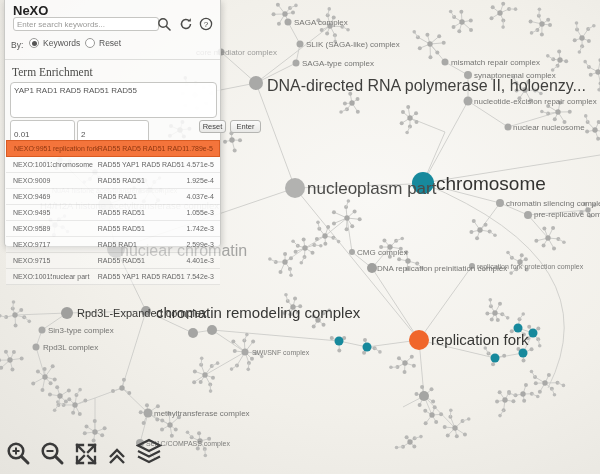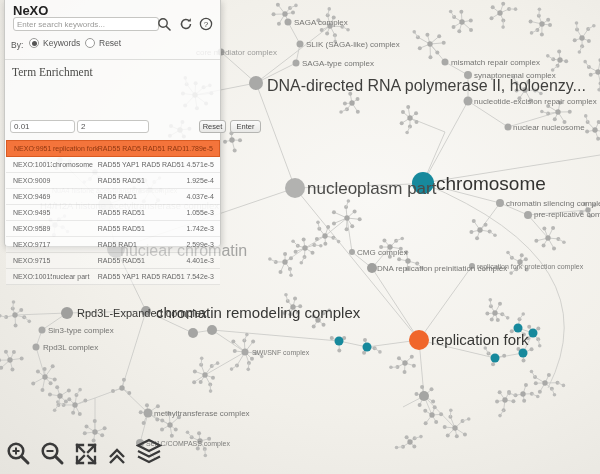--- a/index.html
+++ b/index.html
@@ -25,21 +25,21 @@
     margin-right:4px;background:#fff;position:relative;}
   .radio.sel .rdot::after{content:"";position:absolute;left:1.5px;top:1.5px;width:5px;height:5px;
     border-radius:50%;background:#555;}
   .divider{position:absolute;left:0;top:59px;width:100%;border-top:1px solid #dddddb;}
   .te-head{position:absolute;left:7px;top:66px;font-size:11.5px;color:#4a4a48;font-family:Liberation Serif, serif;}
   .query-area{position:absolute;left:5px;top:82px;width:199px;height:28px;border:1px solid #c6c6c3;
     border-radius:4px;font-size:8px;color:#555;padding:3px;resize:none;
     background:rgba(255,255,255,0.92);font-family:"Liberation Sans",sans-serif;}
   .param-row{position:absolute;left:5px;top:120px;width:207px;height:14px;}
   .pin{position:absolute;top:0;height:11px;border:1px solid #c6c6c3;border-radius:3px;
-    font-size:8px;color:#555;padding:0 3px;background:rgba(255,255,255,0.92);
+    font-size:8px;color:#555;padding:8px 3px;background:rgba(255,255,255,0.92);
     font-family:"Liberation Sans",sans-serif;}
   .btn{position:absolute;top:0;height:13px;border:1px solid #b5b5b2;border-radius:3px;
     background:linear-gradient(#fafafa,#e8e8e6);font-size:7.5px;color:#444;cursor:pointer;
     font-family:Liberation Sans, sans-serif;padding:0;margin-left:48px;}
   #results{position:absolute;left:1px;top:140px;width:214px;}
   .rrow{display:flex;height:15px;line-height:15px;font-size:7px;color:#666;
     border-bottom:1px solid rgba(0,0,0,0.08);background:rgba(255,255,255,0.38);cursor:pointer;}
   .rrow.hl{background:#f4743b;border:1px solid #d95b22;color:#8f3710;}
   .c-id{width:40px;padding-left:7px;white-space:nowrap;overflow:hidden;}
   .c-term{width:46px;white-space:nowrap;overflow:hidden;}
@@ -1198,20 +1198,21 @@
       <span class="radio" id="radio-1" style="left:74px">
         <span class="rdot"></span>
         <span>Reset</span>
       </span>
     </div>
 
     <div class="divider"></div>
 
     <div class="te-head">Term Enrichment</div>
 
+    <textarea class="query-area" style="">YAP1 RAD1 RAD5 RAD51 RAD55</textarea>
 
     <div class="param-row">
       <input class="pin" style="left: 0px; width: 57px;" value="0.01">
       <input class="pin" style="left: 67px; width: 64px;" value="2">
       <button class="btn" style="left:141px;width:27px">Reset</button>
       <button class="btn" style="left:172px;width:31px">Enter</button>
     </div>
 
     <div id="results">
         <div class="rrow hl">

